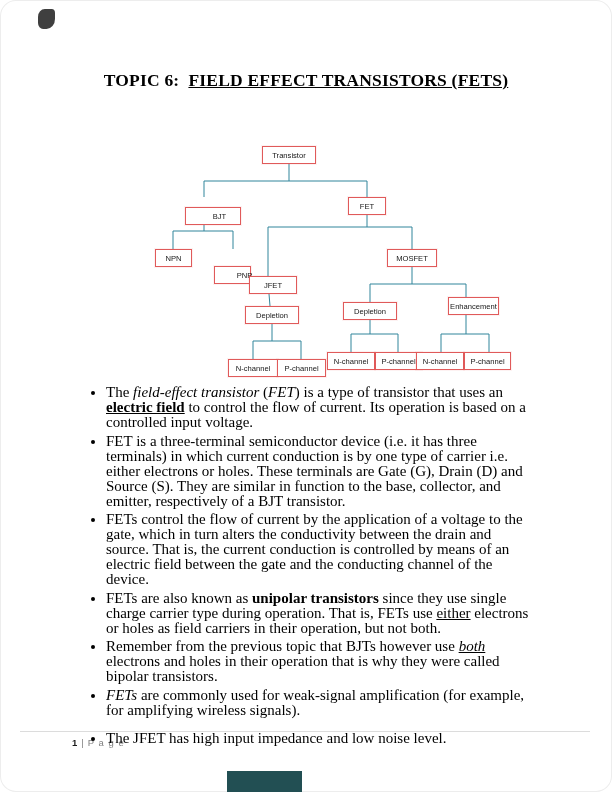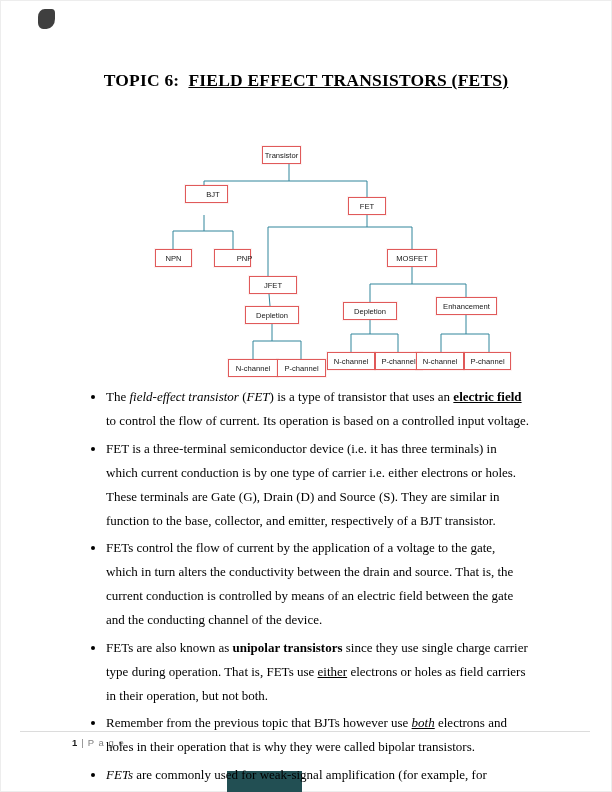--- a/index.html
+++ b/index.html
@@ -1,19 +1,20 @@
 <!DOCTYPE html>
 <html><head>
 <meta charset="utf-8">
 <style>
   html,body { margin:0; padding:0; background:#ffffff; }
   .page {
     position:relative; width:612px; height:792px; background:#ffffff;
     font-family:"Liberation Serif", serif; overflow:hidden;
     box-shadow: inset 0 0 0 1px #ededed;
+    border-radius: 16px;
   }
 
   
   .corner-mark {
     position:absolute; left:38px; top:9px; width:17px; height:20px;
     background:#3f3f3f; border-radius:40% 20% 50% 30%;
   }
 
   
   .title {
@@ -33,44 +34,44 @@
   
   .tree-svg { position:absolute; left:0; top:0; width:612px; height:792px; z-index:1; pointer-events:none; }
   .tree-line { fill:none; stroke:#31859b; stroke-width:1; }
   .tnode {
     position:absolute; z-index:2; box-sizing:border-box; height:18px;
     border:1px solid #e05a5a; background:#fff; color:#161616;
     font-family:"Liberation Sans", sans-serif; font-size:7.6px;
     display:flex; align-items:center; justify-content:center;
     box-shadow:0 0 0 1px rgba(224,90,90,0.08);
   }
-  .n-transistor { left:262px; top:146px; width:39px; }
-  .n-bjt        { left:185px; top:185px; width:43px;padding-left:13px; }
+  .n-transistor { left:262px; top:146px; width:54px; }
+  .n-bjt        { left:185px; top:207px; width:56px;padding-left:13px; }
   .n-fet        { left:348px; top:197px; width:38px; }
   .n-npn        { left:155px; top:249px; width:37px; }
-  .n-pnp        { left:214px; top:249px; width:37px;padding-left:24px; }
+  .n-pnp        { left:214px; top:266px; width:37px;padding-left:24px; }
   .n-jfet       { left:249px; top:276px; width:48px; }
   .n-mosfet     { left:387px; top:249px; width:50px; }
   .n-jdep       { left:245px; top:306px; width:54px; }
   .n-mdep       { left:343px; top:302px; width:54px; }
-  .n-menh       { left:436px; top:297px; width:61px; }
+  .n-menh       { left:448px; top:297px; width:51px; }
   .n-jdep-n     { left:228px; top:359px; width:50px; }
   .n-jdep-p     { left:277px; top:359px; width:49px; }
   .n-mdep-n     { left:327px; top:352px; width:48px; }
   .n-mdep-p     { left:375px; top:352px; width:47px; }
   .n-menh-n     { left:416px; top:352px; width:48px; }
   .n-menh-p     { left:464px; top:352px; width:47px; }
 
   
   .bullets {
     position:absolute; top:385px; left:88px; width:442px; z-index:2;
   }
   .bullets ul { margin:0; padding:0 0 0 18px; list-style:disc outside; }
   .bullets li {
-    font-size:13px; line-height:24px; color:#000; margin-bottom:3.5px;
+    font-size:15px; line-height:15px; color:#000; margin-bottom:3.5px;
   }
   .bullets li.extra-gap { margin-top:13px; }
 
   
   .footer-rule { position:absolute; left:20px; right:22px; top:731px; border-top:1px solid #dcdcdc; }
   .footer {
     position:absolute; left:72px; top:737px;
     font-family:"Liberation Sans", sans-serif; font-size:9.5px; color:#808080;
   }
   .footer .pnum { color:#1a1a1a; font-weight:bold; margin-right:4px; }

